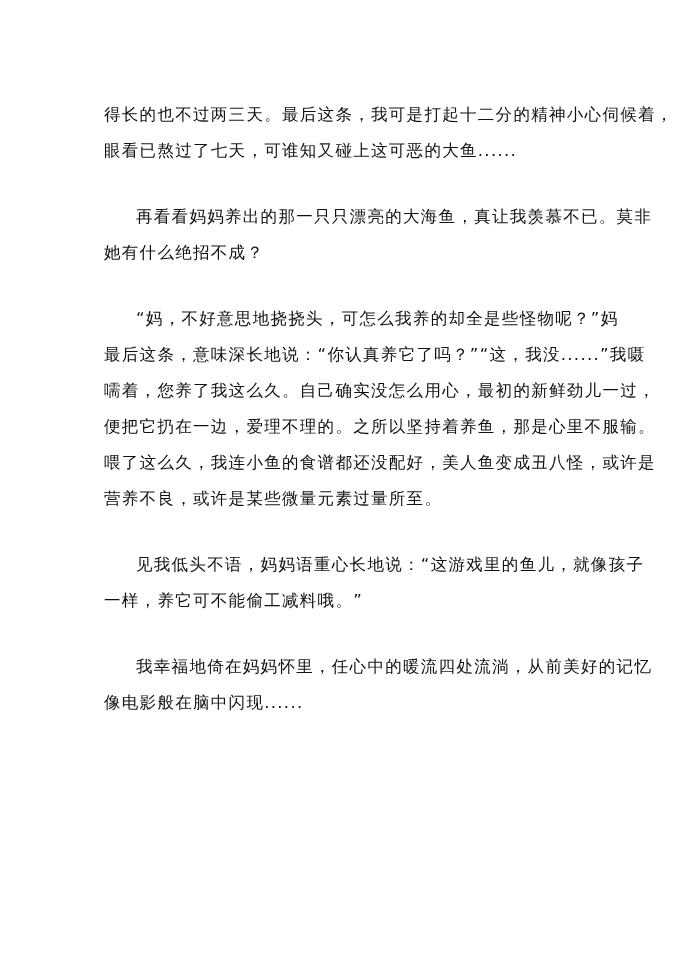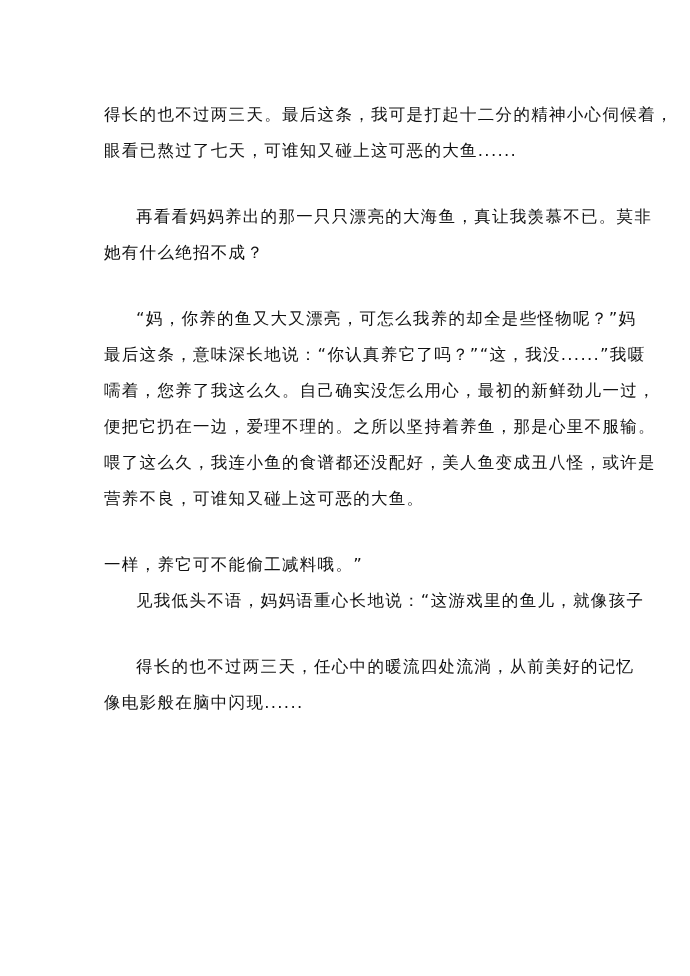--- a/index.html
+++ b/index.html
@@ -54,33 +54,33 @@
       <span class="line">得长的也不过两三天。最后这条，我可是打起十二分的精神小心伺候着，</span>
       <span class="line">眼看已熬过了七天，可谁知又碰上这可恶的大鱼......</span>
     </p>
 
     <p class="para">
       <span class="line indent">再看看妈妈养出的那一只只漂亮的大海鱼，真让我羡慕不已。莫非</span>
       <span class="line">她有什么绝招不成？</span>
     </p>
 
     <p class="para">
-      <span class="line indent">“妈，你养的鱼又大又漂亮，可怎么我养的却全是些怪物呢？”妈</span>
+      <span class="line indent">“妈，不好意思地挠挠头，可怎么我养的却全是些怪物呢？”妈</span>
       <span class="line">最后这条，意味深长地说：“你认真养它了吗？”“这，我没......”我嗫</span>
       <span class="line">嚅着，您养了我这么久。自己确实没怎么用心，最初的新鲜劲儿一过，</span>
       <span class="line">便把它扔在一边，爱理不理的。之所以坚持着养鱼，那是心里不服输。</span>
       <span class="line">喂了这么久，我连小鱼的食谱都还没配好，美人鱼变成丑八怪，或许是</span>
-      <span class="line">营养不良，可谁知又碰上这可恶的大鱼。</span>
+      <span class="line">营养不良，或许是某些微量元素过量所至。</span>
     </p>
 
     <p class="para">
+      <span class="line indent">见我低头不语，妈妈语重心长地说：“这游戏里的鱼儿，就像孩子</span>
       <span class="line">一样，养它可不能偷工减料哦。”</span>
-      <span class="line indent">见我低头不语，妈妈语重心长地说：“这游戏里的鱼儿，就像孩子</span>
     </p>
 
 
     <p class="para">
-      <span class="line indent">得长的也不过两三天，任心中的暖流四处流淌，从前美好的记忆</span>
+      <span class="line indent">我幸福地倚在妈妈怀里，任心中的暖流四处流淌，从前美好的记忆</span>
       <span class="line">像电影般在脑中闪现......</span>
     </p>
 
   </div>
 </div>
 
 </body></html>

